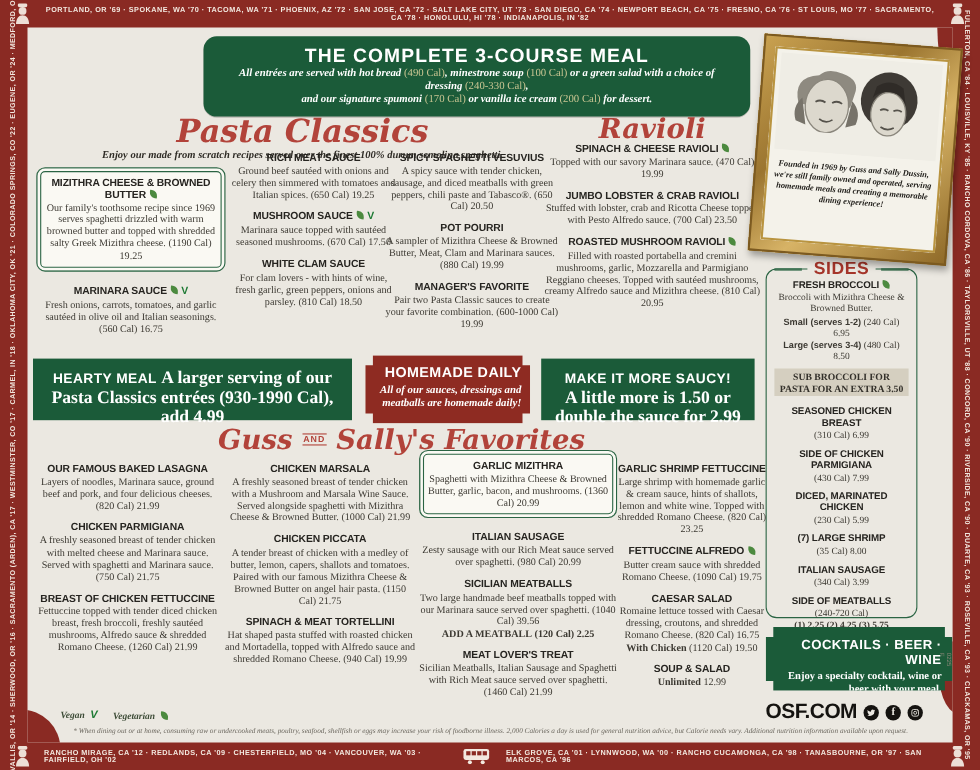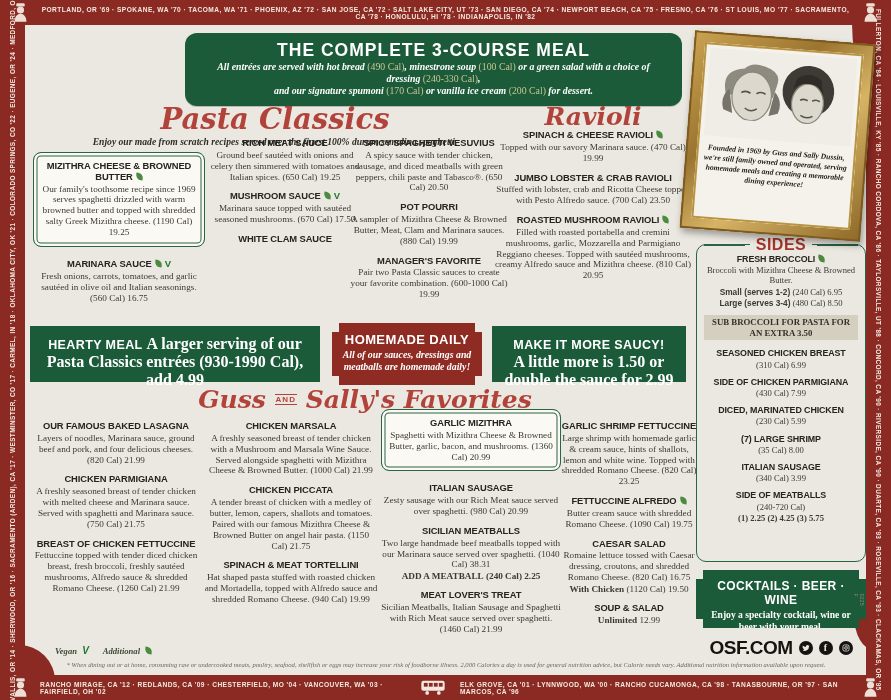--- a/index.html
+++ b/index.html
@@ -89,51 +89,51 @@
   .leaf { display:inline-block; width:7px; height:7px; background:#4c8a3f;
           border-radius:0 75% 0 75%; margin-left:3px; transform:rotate(8deg); }
   .vee { color:#1e7a34; font-family:"Liberation Sans",sans-serif; font-weight:bold;
          font-size:9.5px; margin-left:3px; }
 
   
   .gbanner { position:absolute; background:#1b5b39; color:#fff; text-align:center; padding:9px 10px; }
   .rbanner { position:absolute; background:#8e2b22; color:#fff; text-align:center; padding:7px 8px; }
   .notch { clip-path:polygon(0 9px,7px 9px,7px 0,calc(100% - 7px) 0,calc(100% - 7px) 9px,100% 9px,
            100% calc(100% - 9px),calc(100% - 7px) calc(100% - 9px),calc(100% - 7px) 100%,
-           7px 100%,7px calc(100% - 9px),0 calc(100% - 9px)); }
+           7px 100%,7px calc(100% - 9px),0 calc(100% - 9px));text-align:right; }
   .b-hearty { left:5px; top:301px; width:290px; height:56px; }
   .b-homemade { left:307px; top:298px; width:150px; height:62px; }
   .b-saucy { left:467px; top:301px; width:194px; height:56px; }
   .bt { font-family:"Liberation Sans",sans-serif; font-weight:bold; font-size:12.5px; letter-spacing:.4px; }
   .bs { font-size:16px; font-weight:bold; }
   .b-homemade .bt { font-size:13px; }
   .b-homemade .bi { display:block; font-style:italic; font-size:9.8px; font-weight:bold; line-height:1.2; margin-top:1px; }
 
   
-  .sides { position:absolute; left:671px; top:219px; width:170px; height:318px;
+  .sides { position:absolute; left:671px; top:219px; width:138px; height:318px;
            border:1.5px solid #2a6443; border-radius:10px; text-align:center; padding:0 7px; }
   .sides-head { display:flex; align-items:center; gap:5px; margin-top:-9px; }
   .sides-head .rule { flex:1; height:2px; border-top:1px solid #2a6443; border-bottom:1px solid #2a6443; }
   .sides-title { font-family:"Liberation Sans",sans-serif; font-weight:bold; font-size:16px;
                  letter-spacing:.5px; color:#a5352a; background:#ebe8e1; padding:0 6px; }
   .sides .iname { font-size:8.9px; }
   .sides .idesc, .sides .iextra { font-size:8.6px; }
   .sides .item { margin-bottom:7px; }
   .sides .item:first-of-type { margin-top:6px; }
   .subnote { background:#d5cfc0; font-weight:bold; font-size:8.8px; color:#33302a;
              padding:2px 4px; margin:2px 0 8px; line-height:1.25; }
   .sz b { font-family:"Liberation Sans",sans-serif; font-size:8.3px; }
 
   
   .b-cocktails { left:671px; top:545px; width:170px; height:58px; }
   .b-cocktails .bt { font-size:12px; display:block; }
   .b-cocktails .bs { font-size:9.6px; display:block; margin-top:2px; line-height:1.25; }
 
   .osf-row { position:absolute; left:671px; top:612px; width:170px; display:flex;
-             align-items:center; justify-content:center; gap:6px; }
+             align-items:center; gap:6px; }
   .osf { font-family:"Liberation Sans",sans-serif; font-weight:900; font-size:19px;
          letter-spacing:-.5px; color:#151310; }
   .soc { width:14px; height:14px; border-radius:50%; background:#151310; display:flex;
          align-items:center; justify-content:center; }
   .soc svg { width:8px; height:8px; }
   .soc .fglyph { color:#ebe8e1; font-family:"Liberation Serif",serif; font-weight:bold; font-size:10px; line-height:1; }
 
   .legend { position:absolute; left:30px; top:620px; display:flex; gap:14px; align-items:center;
             font-style:italic; font-size:8.6px; color:#3c4b36; font-weight:bold; }
   .legend .vee { font-size:10px; }
@@ -234,20 +234,21 @@
       <div class="item">
         <div class="iname">RICH MEAT SAUCE</div>
         <div class="idesc">Ground beef sautéed with onions and celery then simmered with tomatoes and Italian spices. (650 Cal) 19.25</div>
       </div>
       <div class="item">
         <div class="iname"><span>MUSHROOM SAUCE</span><span class="leaf"></span><span class="vee">V</span></div>
         <div class="idesc">Marinara sauce topped with sautéed seasoned mushrooms. (670 Cal) 17.50</div>
       </div>
       <div class="item">
         <div class="iname">WHITE CLAM SAUCE</div>
+        <div class="idesc">For clam lovers - with hints of wine, fresh garlic, green peppers, onions and parsley. (810 Cal) 18.50</div>
       </div>
     </div>
 
     <div class="col pc-c3">
       <div class="item">
         <div class="iname">SPICY SPAGHETTI VESUVIUS</div>
         <div class="idesc">A spicy sauce with tender chicken, sausage, and diced meatballs with green peppers, chili paste and Tabasco®. (650 Cal) 20.50</div>
       </div>
       <div class="item">
         <div class="iname">POT POURRI</div>
@@ -370,22 +371,22 @@
           <div class="iname">GARLIC MIZITHRA</div>
           <div class="idesc">Spaghetti with Mizithra Cheese &amp; Browned Butter, garlic, bacon, and mushrooms. (1360 Cal) 20.99</div>
         </div>
       </div>
       <div class="item">
         <div class="iname">ITALIAN SAUSAGE</div>
         <div class="idesc">Zesty sausage with our Rich Meat sauce served over spaghetti. (980 Cal) 20.99</div>
       </div>
       <div class="item">
         <div class="iname">SICILIAN MEATBALLS</div>
-        <div class="idesc">Two large handmade beef meatballs topped with our Marinara sauce served over spaghetti. (1040 Cal) 38.31</div>
-        <div class="iextra"><b>ADD A MEATBALL</b> <b>(240 Cal) 2.25</b></div>
+        <div class="idesc">Two large handmade beef meatballs topped with our Marinara sauce served over spaghetti. (1040 Cal) 39.56</div>
+        <div class="iextra"><b>ADD A MEATBALL</b> <b>(120 Cal) 2.25</b></div>
       </div>
       <div class="item">
         <div class="iname">MEAT LOVER'S TREAT</div>
         <div class="idesc">Sicilian Meatballs, Italian Sausage and Spaghetti with Rich Meat sauce served over spaghetti. (1460 Cal) 21.99</div>
       </div>
     </div>
 
     <div class="col f-c4">
       <div class="item">
         <div class="iname">GARLIC SHRIMP FETTUCCINE</div>
@@ -425,21 +426,21 @@
         <svg viewBox="0 0 10 10">
             <rect x="1.2" y="1.2" width="7.6" height="7.6" rx="2" fill="none" stroke="#ebe8e1" stroke-width="1"></rect>
             <circle cx="5" cy="5" r="1.7" fill="none" stroke="#ebe8e1" stroke-width="1"></circle>
             <circle cx="7.4" cy="2.7" r=".6" fill="#ebe8e1"></circle>
           </svg>
       </span>
     </div>
 
     <div class="legend">
       <span><span>Vegan</span> <span class="vee">V</span></span>
-      <span><span>Additional</span> <span class="leaf"></span></span>
+      <span><span>Vegetarian</span> <span class="leaf"></span></span>
     </div>
     <div class="footnote">* When dining out or at home, consuming raw or undercooked meats, poultry, seafood, shellfish or eggs may increase your risk of foodborne illness. 2,000 Calories a day is used for general nutrition advice, but Calorie needs vary. Additional nutrition information available upon request.</div>
     <div class="printcode">0225 F</div>
   </div>
 
   <div class="photo-frame">
     <div class="photo-inner">
       <svg class="sketch" viewBox="0 0 100 58" preserveAspectRatio="xMidYMid slice">
         <rect width="100" height="58" fill="#efede5"></rect>
         <path d="M14 30 q-5 -16 11 -18 q5 -5 14 -2 q11 3 8 12 l-2 8 z" fill="#8e8a80"></path>

